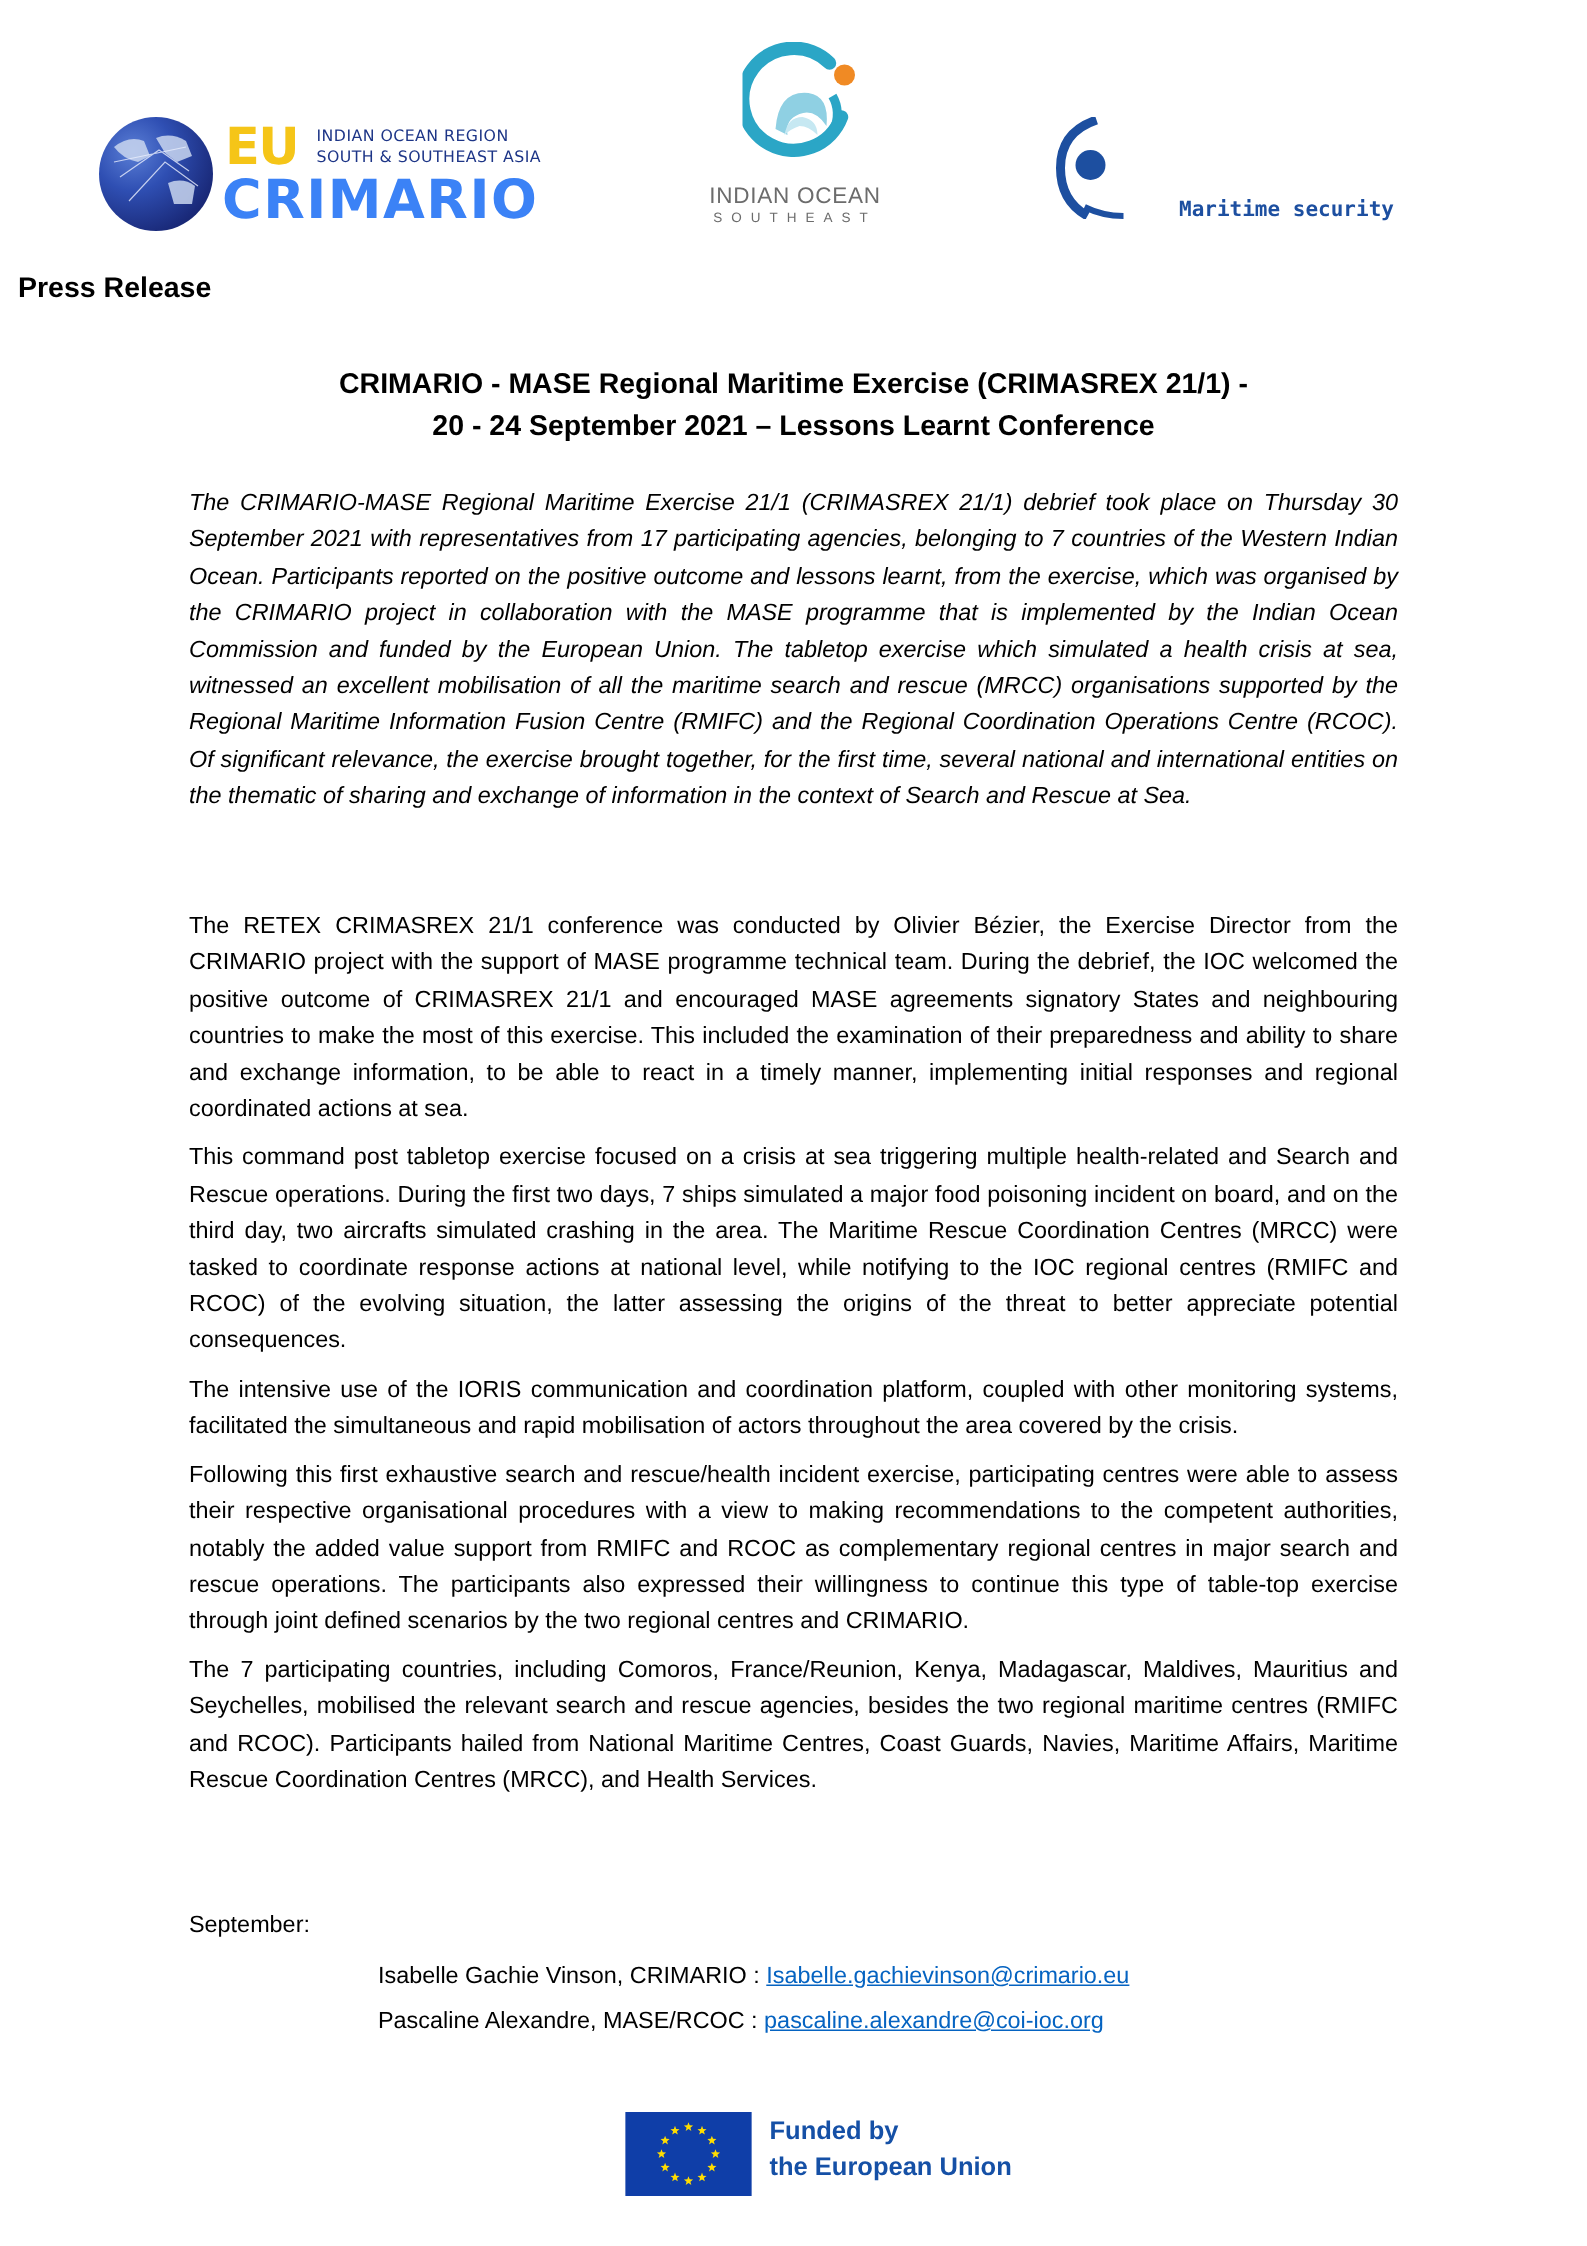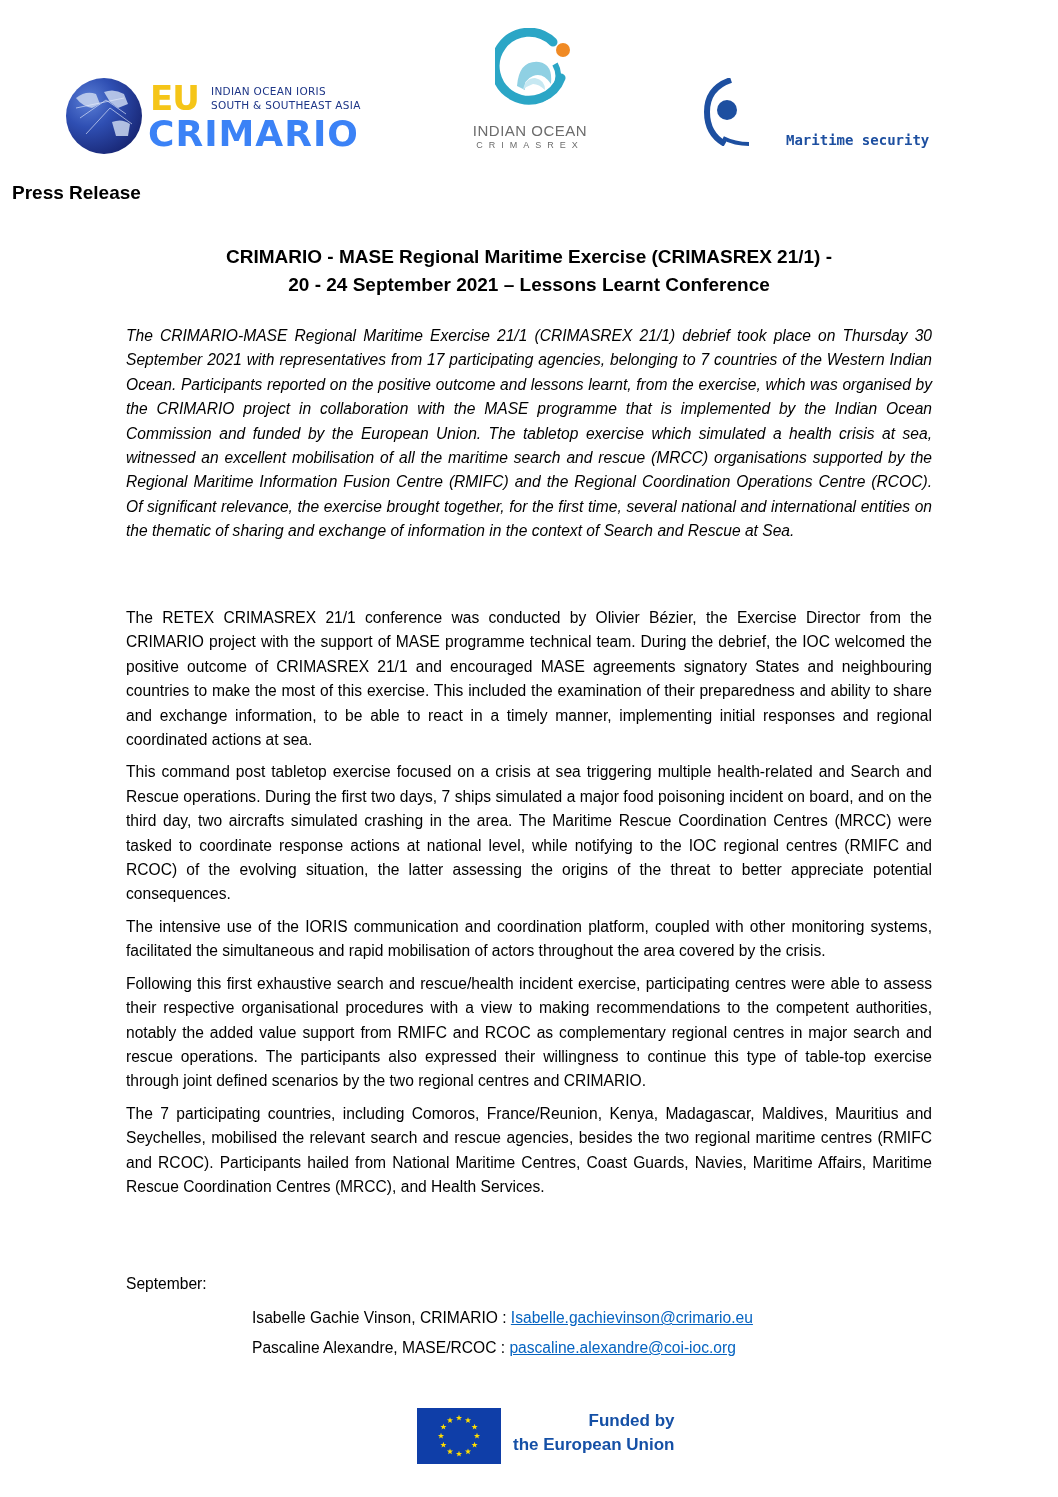--- a/index.html
+++ b/index.html
@@ -44,52 +44,52 @@
     .intro { top: 324px; font-style: italic; }
     .body-text { top: 606px; }
 
     .contacts { position: absolute; left: 126px; top: 1270px; font-size: 15.6px; line-height: 28px; }
     .contacts-label { position: absolute; left: 0; top: 0; }
     .contact-row { position: absolute; left: 126px; white-space: nowrap; margin-top: 34px; }
     .contact-row a { color: #0563c1; text-decoration: underline; }
 
     .funded { position: absolute; left: 417px; top: 1408px; width: 290px; height: 60px; }
     .eu-flag { position: absolute; left: 0; top: 0; width: 84px; height: 56px; background: #0f3ea8; }
-    .funded-text { position: absolute; left: 96px; top: 1px; font-weight: bold; font-size: 17px; color: #1550a6; line-height: 24px; text-align: right; }
+    .funded-text { position: absolute; left: 96px; top: 1px; font-weight: bold; font-size: 17px; color: #1550a6; line-height: 24px; }
   </style>
 </head>
 <body>
 
 <div class="logo-crimario">
   <div class="globe">
     <svg width="76" height="76" viewBox="0 0 76 76">
       <path d="M10 20 Q20 12 30 16 L34 26 L26 30 Q16 28 10 20 Z" fill="#c9d6ef" opacity="0.85"></path>
       <path d="M38 14 Q48 10 58 16 L62 26 L52 30 L44 24 Z" fill="#c9d6ef" opacity="0.85"></path>
       <path d="M46 44 Q56 40 64 46 L62 58 L50 58 Z" fill="#c9d6ef" opacity="0.85"></path>
       <path d="M14 40 L40 22 L60 36 M20 56 L44 30 L66 46 M10 30 L58 20" stroke="#e8eefc" stroke-width="0.8" fill="none" opacity="0.8"></path>
     </svg>
   </div>
   <div class="eu-text">EU</div>
   <div class="region-text">
-    <div>INDIAN OCEAN IORIS</div>
+    <div>INDIAN OCEAN REGION</div>
     <div>SOUTH &amp; SOUTHEAST ASIA</div>
   </div>
   <div class="crimario-text">CRIMARIO</div>
 </div>
 
 <div class="logo-ioc">
   <svg class="ioc-emblem" viewBox="0 0 80 90" width="80" height="90">
     <path d="M58 14 A34 34 0 1 0 66 50" stroke="#2ba6c6" stroke-width="9" fill="none" stroke-linecap="round"></path>
     <path d="M60 36 A24 24 0 0 1 40 72" stroke="#2ba6c6" stroke-width="6" fill="none"></path>
     <path d="M22 58 Q24 32 44 34 Q58 36 56 56 Q48 44 38 48 Q28 52 30 62 Z" fill="#8fd0e3"></path>
     <path d="M28 62 Q30 50 40 50 Q50 52 50 62 Q44 56 38 56 Q32 58 28 62 Z" fill="#c6e8f2"></path>
     <circle cx="68" cy="22" r="7" fill="#f08a24"></circle>
   </svg>
   <div class="ioc-name">INDIAN OCEAN</div>
-  <div class="ioc-sub">CRIMASREX</div>
+  <div class="ioc-sub">SOUTHEAST</div>
 </div>
 
 <div class="logo-mase">
   <svg class="mase-mark" viewBox="0 0 48 68" width="48" height="68">
     <path d="M28 2 Q4 10 4 34 Q4 56 22 66" stroke="#1d4fa0" stroke-width="6" fill="none"></path>
     <path d="M20 60 Q32 66 46 66" stroke="#1d4fa0" stroke-width="4" fill="none"></path>
     <circle cx="24" cy="32" r="10" fill="#1d4fa0"></circle>
   </svg>
   <div class="mase-sub">Maritime security</div>
 </div>

